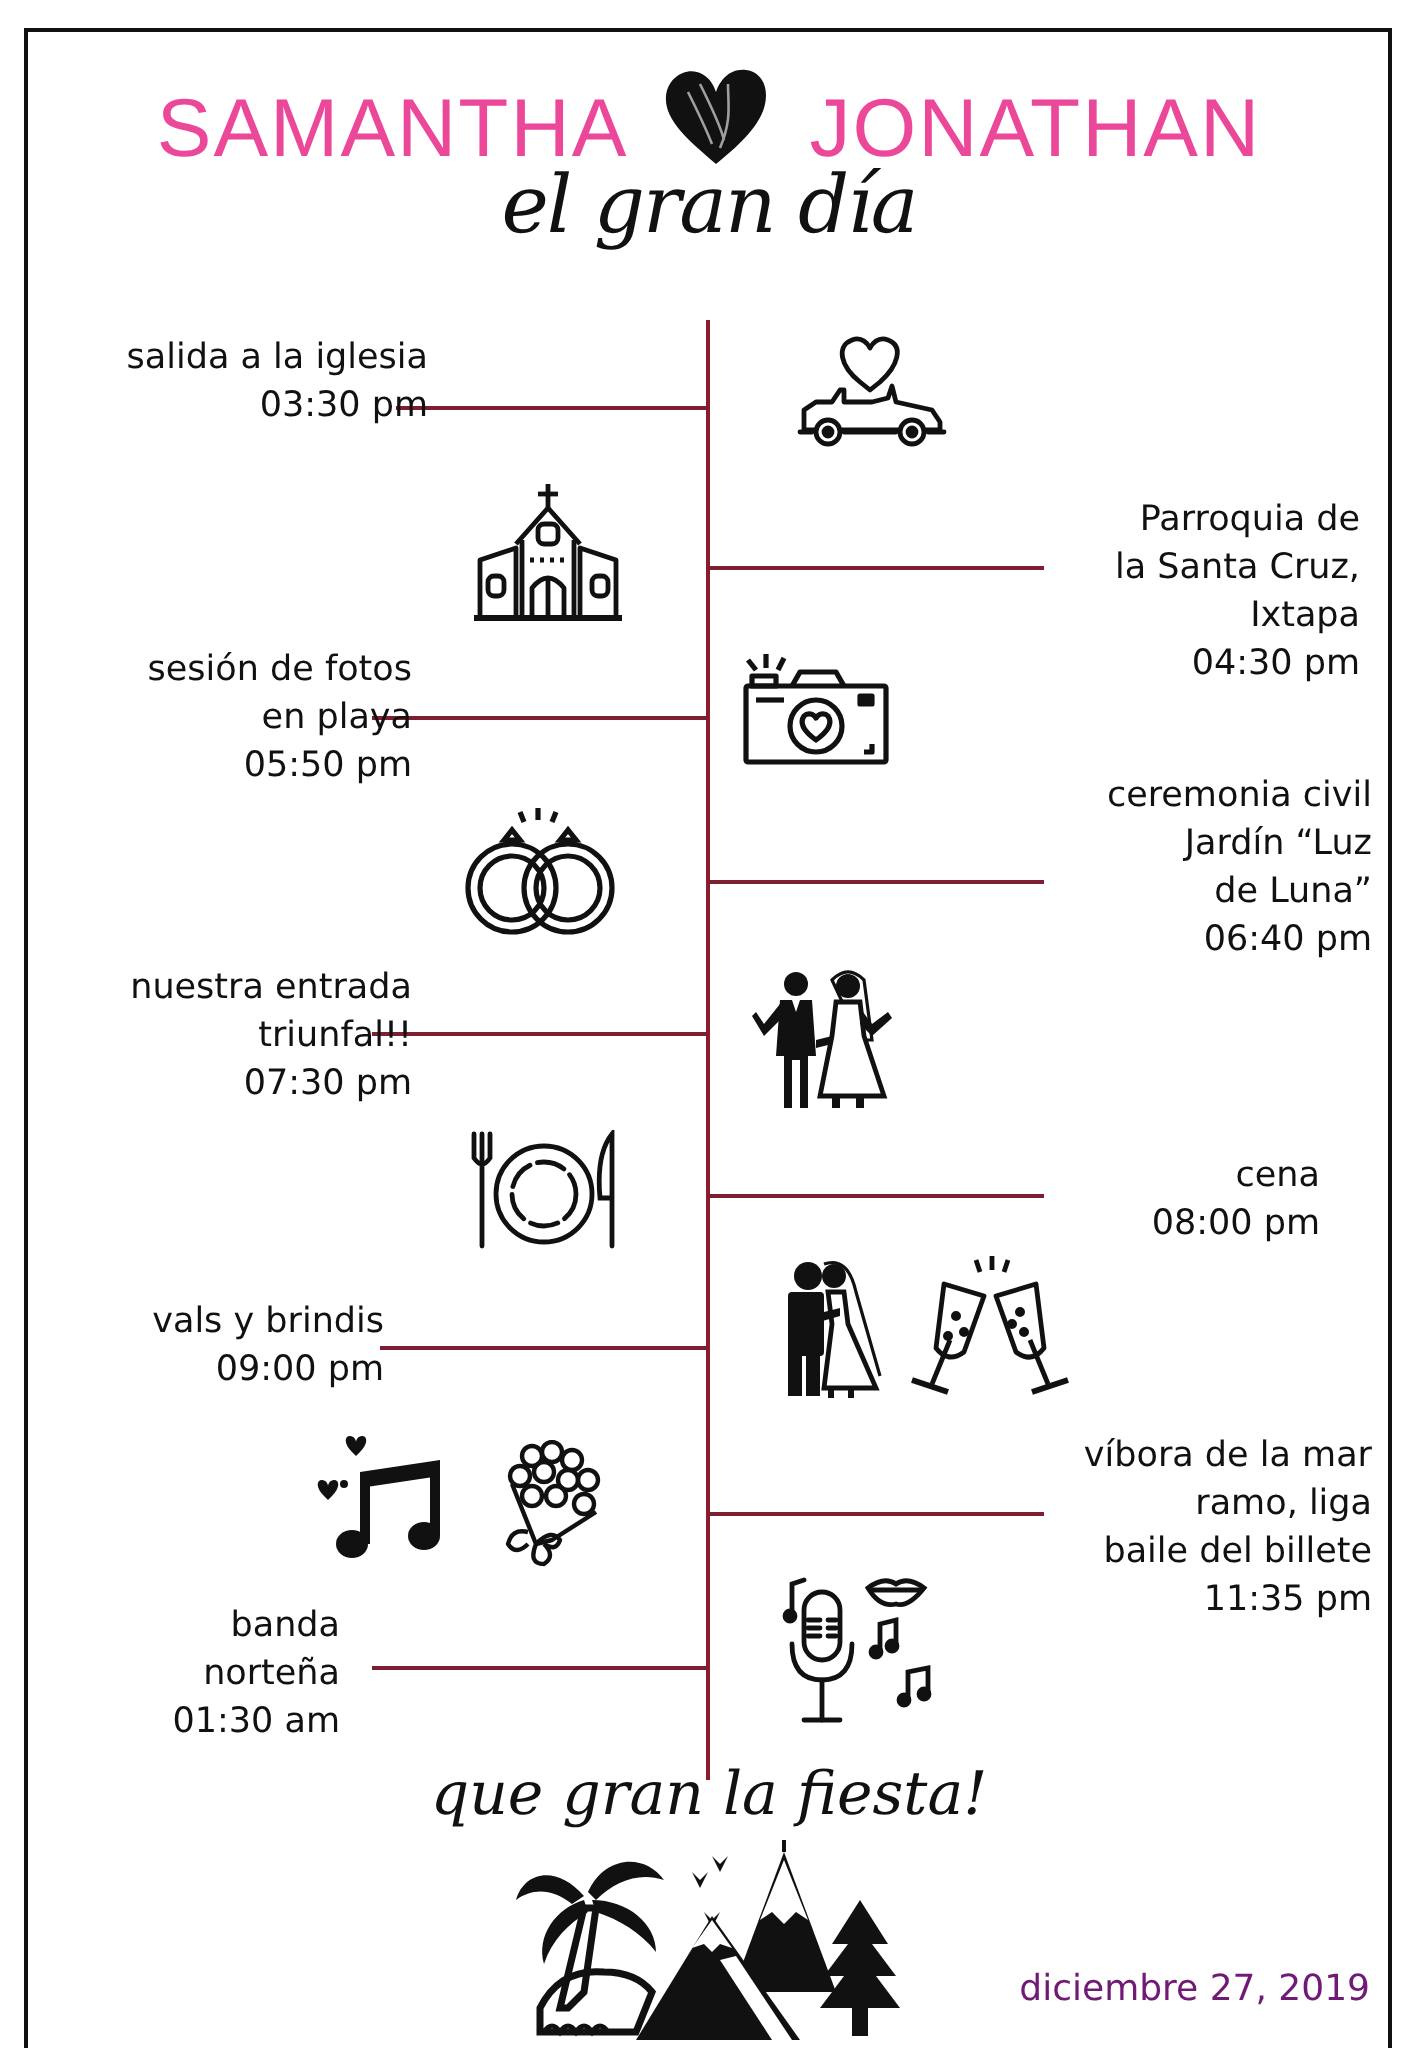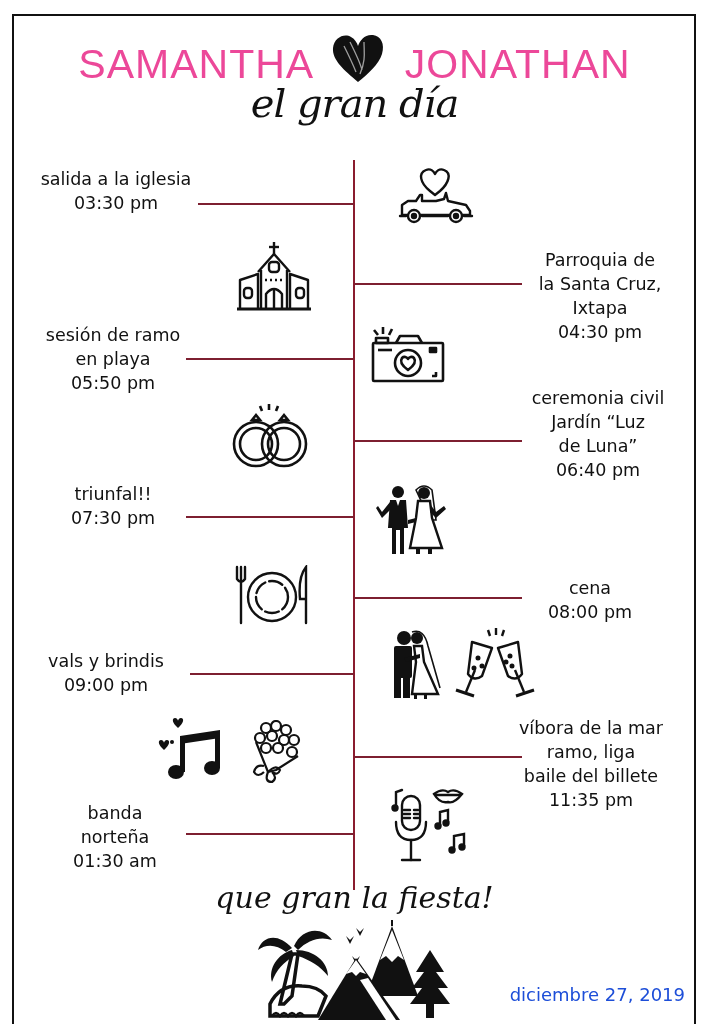--- a/index.html
+++ b/index.html
@@ -4,24 +4,24 @@
 <style>
   html,body{margin:0;padding:0;background:#fff;}
   body{width:709px;height:1024px;position:relative;overflow:hidden;font-family:"DejaVu Sans","Liberation Sans",sans-serif;color:#111;}
   .frame{position:absolute;left:12px;top:14px;width:684px;height:1010px;border-left:2px solid #111;border-right:2px solid #111;border-top:2px solid #111;box-sizing:border-box;}
   .title{position:absolute;left:0;top:36px;width:709px;text-align:center;font-family:"Liberation Sans",sans-serif;font-size:41px;letter-spacing:1px;color:#ec4899;font-weight:400;}
   .title .heart{display:inline-block;vertical-align:middle;margin:0 6px;position:relative;top:-4px;}
   .subtitle{position:absolute;left:0;top:80px;width:709px;text-align:center;font-family:"DejaVu Serif","Liberation Serif",serif;font-style:italic;font-size:40px;color:#111;letter-spacing:-1px;}
   .spine{position:absolute;left:353px;top:160px;width:2px;height:730px;background:#8a1c2e;}
   .branch{position:absolute;height:2px;background:#7d1f30;}
   .evt{position:absolute;text-align:center;font-family:"DejaVu Sans","Liberation Sans",sans-serif;font-size:17.5px;line-height:24px;color:#111;}
-  .evt span{display:block;white-space:nowrap;}
+  .evt span{display:block;white-space:nowrap;text-align:right;}
   .icon{position:absolute;}
   .footer-text{position:absolute;left:0;top:880px;width:709px;text-align:center;font-family:"DejaVu Serif","Liberation Serif",serif;font-style:italic;font-size:30px;color:#111;}
-  .date{position:absolute;right:24px;top:984px;font-family:"DejaVu Sans","Liberation Sans",sans-serif;font-size:18px;color:#1d4ed8;}
+  .date{position:absolute;right:24px;top:984px;font-family:"DejaVu Sans","Liberation Sans",sans-serif;font-size:18px;color:#701a75;}
 </style>
 </head>
 <body>
 
 <div class="frame"></div>
 
 <div class="title">
   <span>SAMANTHA</span>
   <span class="heart">
     <svg width="56" height="52" viewBox="0 0 56 52">
@@ -43,25 +43,26 @@
 <div class="branch" style="left:354px;top:597px;width:168px;"></div>
 <div class="branch" style="left:190px;top:673px;width:164px;"></div>
 <div class="branch" style="left:354px;top:756px;width:168px;"></div>
 <div class="branch" style="left:186px;top:833px;width:168px;"></div>
 
 <div class="evt" style="left:18px;top:167px;width:196px;">
   <span>salida a la iglesia</span>
   <span>03:30 pm</span>
 </div>
 <div class="evt" style="left:20px;top:323px;width:186px;">
-  <span>sesión de ramo</span>
+  <span>sesión de fotos</span>
   <span>en playa</span>
   <span>05:50 pm</span>
 </div>
 <div class="evt" style="left:20px;top:482px;width:186px;">
+  <span>nuestra entrada</span>
   <span>triunfal!!</span>
   <span>07:30 pm</span>
 </div>
 <div class="evt" style="left:20px;top:649px;width:172px;">
   <span>vals y brindis</span>
   <span>09:00 pm</span>
 </div>
 <div class="evt" style="left:60px;top:801px;width:110px;">
   <span>banda</span>
   <span>norteña</span>

